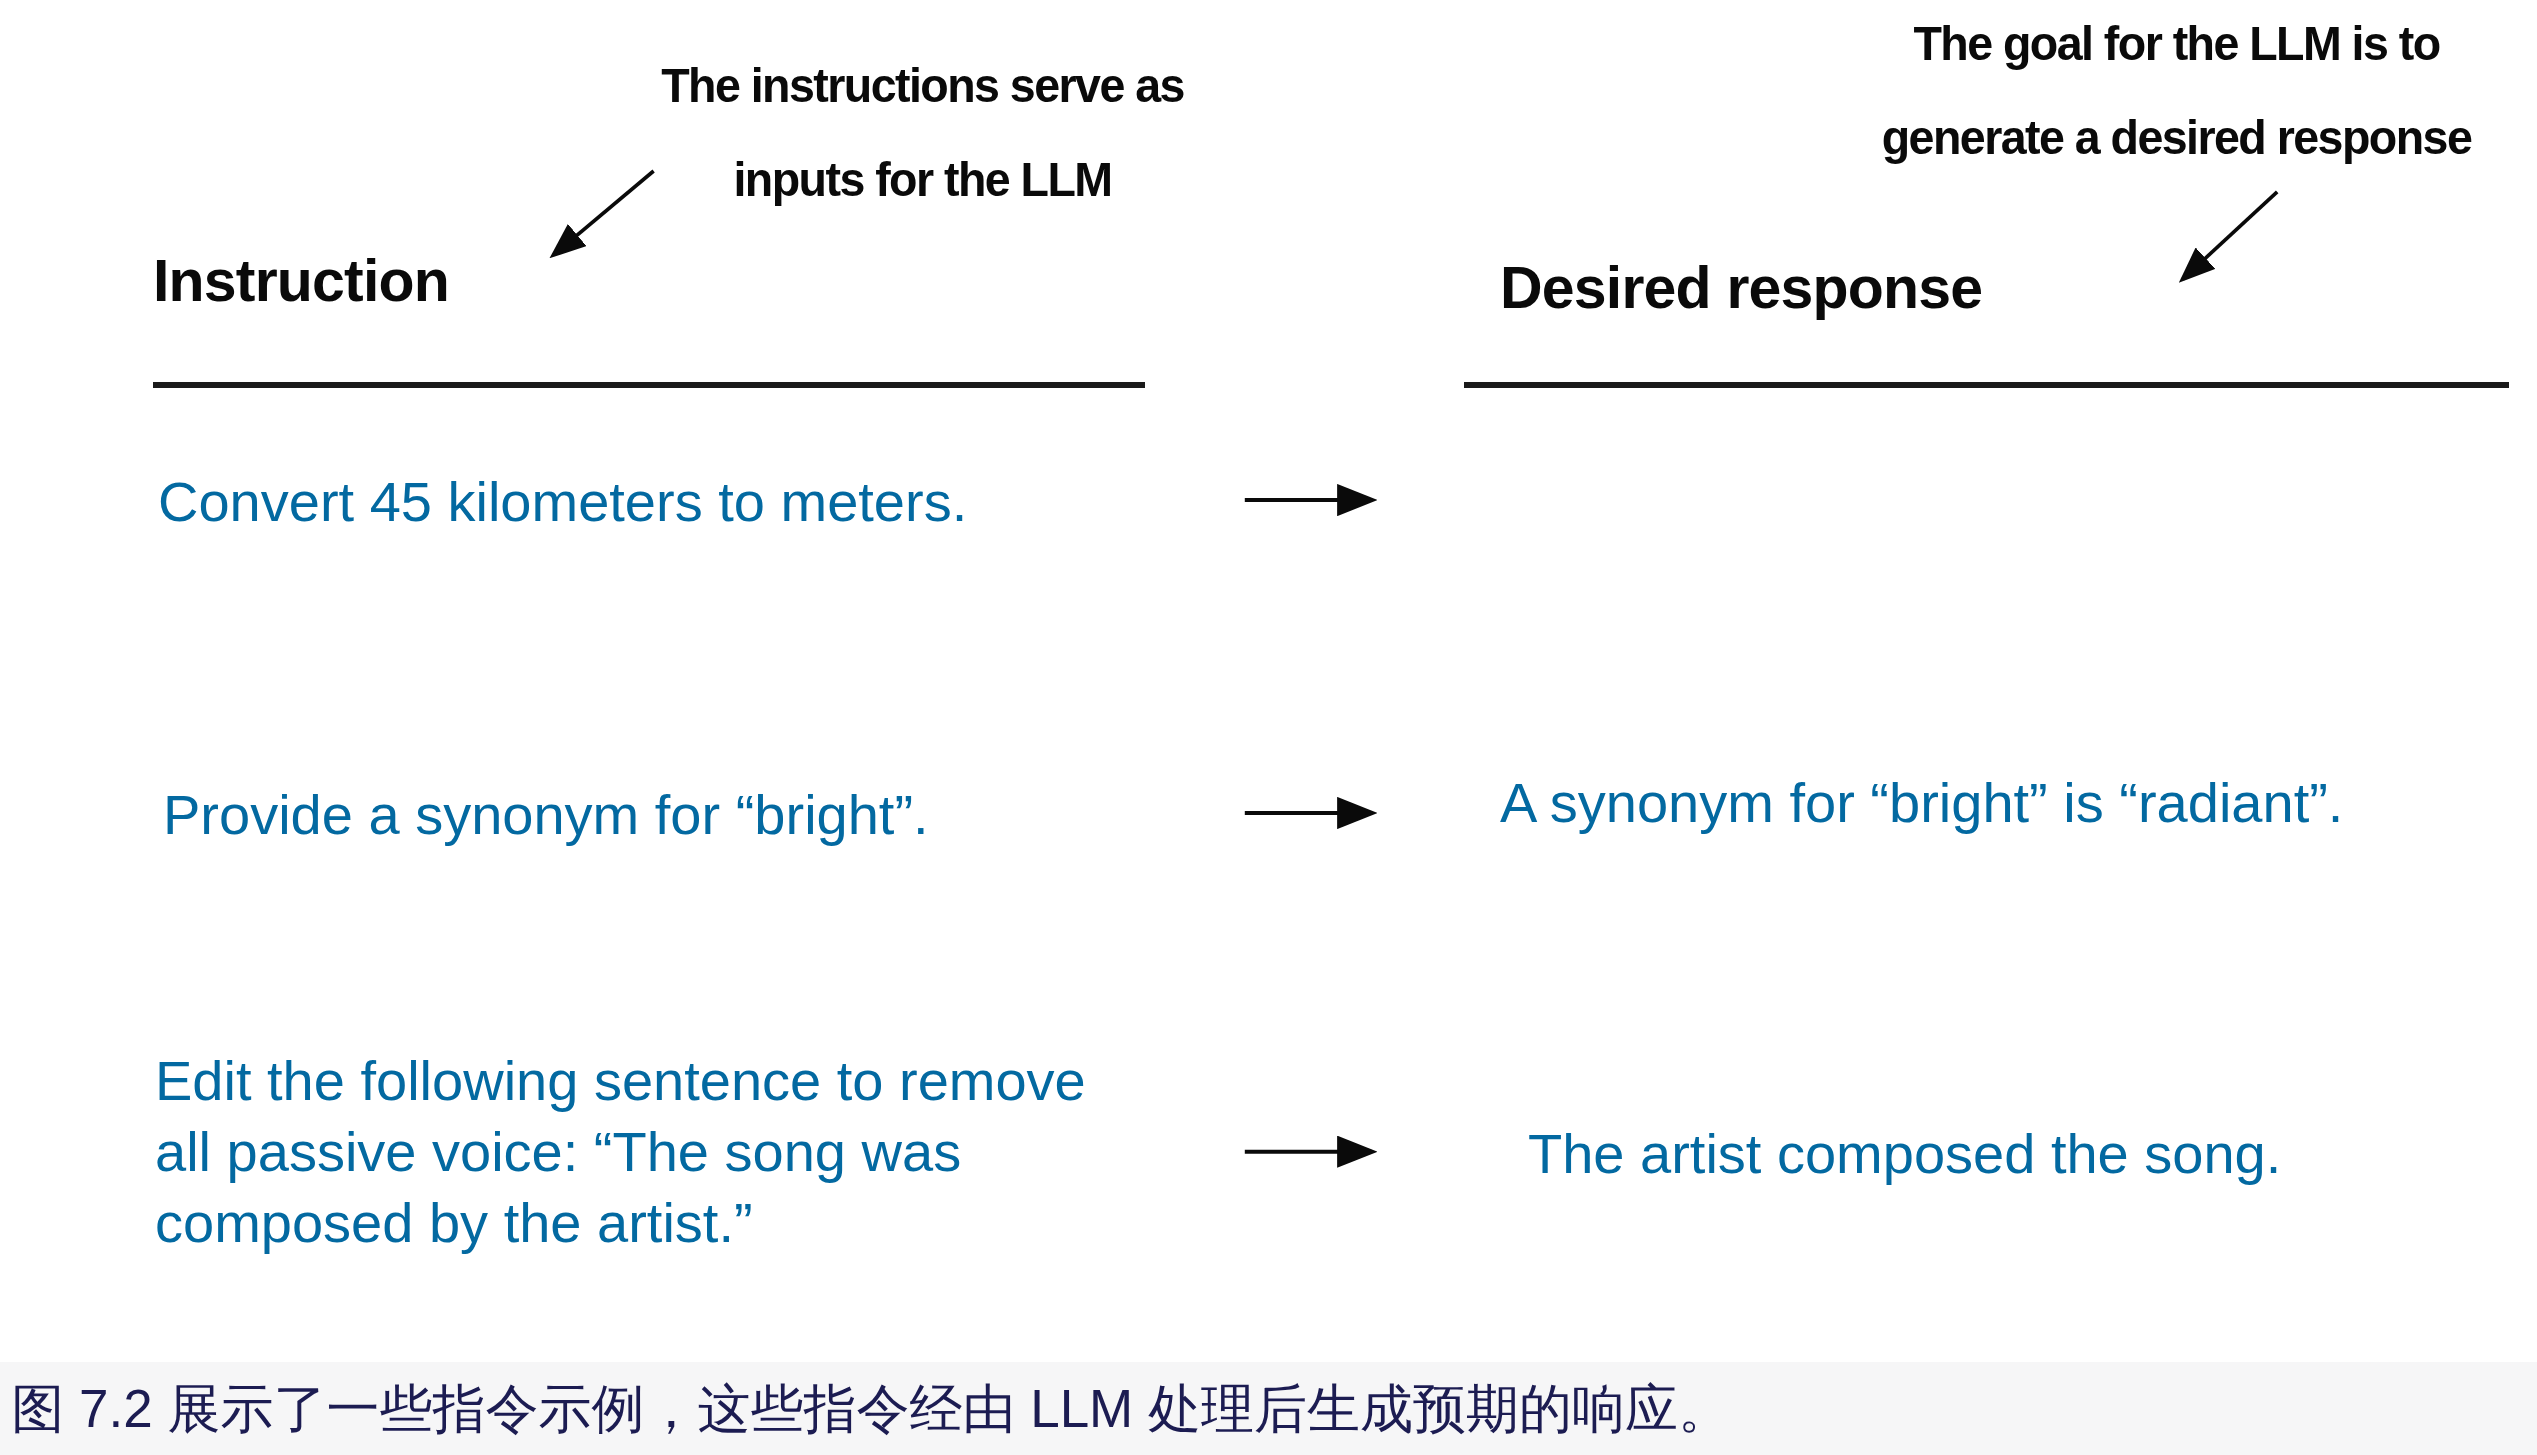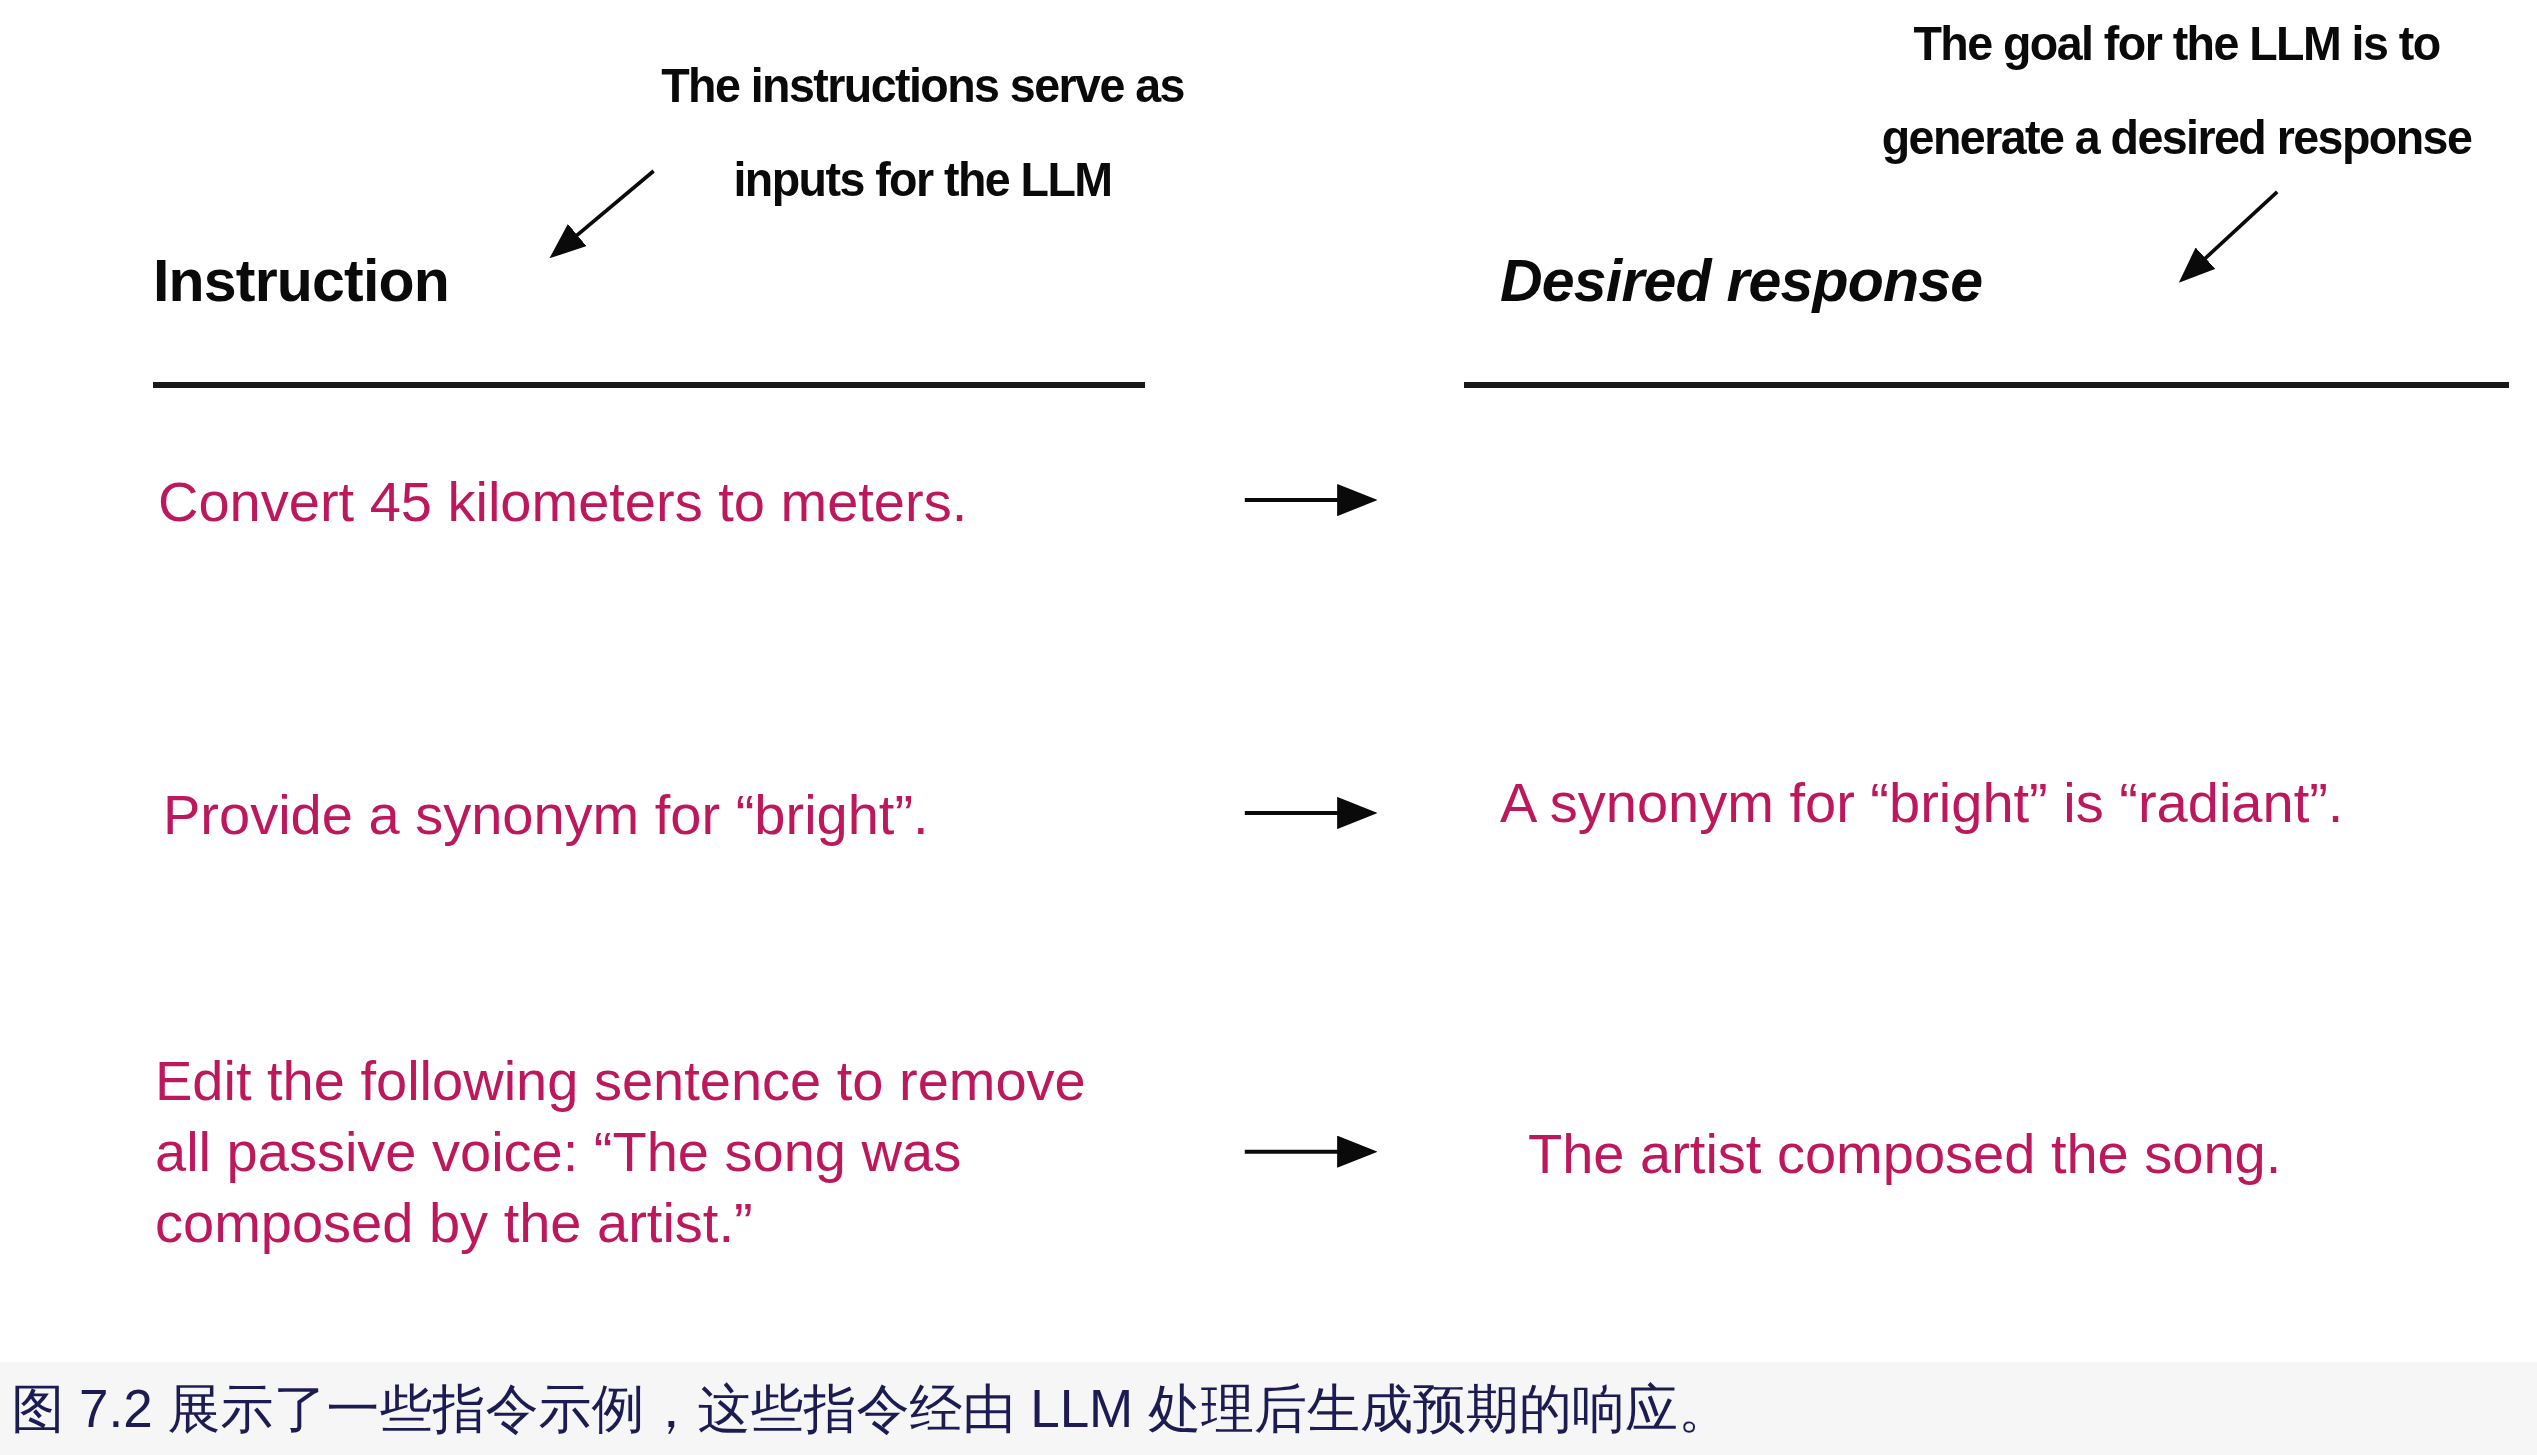--- a/index.html
+++ b/index.html
@@ -38,21 +38,21 @@
   }
 
   .divider {
     height: 5.6px;
     background: #1a1a1a;
   }
 
   .cell-text {
     font-size: 56px;
     line-height: 71px;
-    color: #be185d;
+    color: #0369a1;
     white-space: nowrap;
   }
   .cell-text.wrap {
     white-space: normal;
     width: 936px;
   }
 
   .caption-strip {
     left: 0;
     top: 1362px;
@@ -96,21 +96,21 @@
     <line x1="1543" y1="1428" x2="1700" y2="1428" stroke="#0a0a0a" stroke-width="5" marker-end="url(#head)"></line>
   </svg>
 
   <div class="abs annotation" style="left:565px; top:58px; width:715px;">The instructions serve as</div>
   <div class="abs annotation" style="left:565px; top:152px; width:715px;">inputs for the LLM</div>
 
   <div class="abs annotation" style="left:1815px; top:16px; width:723px;">The goal for the LLM is to</div>
   <div class="abs annotation" style="left:1815px; top:110px; width:723px;">generate a desired response</div>
 
   <div class="abs col-header" style="left:153px; top:247px;">Instruction</div>
-  <div class="abs col-header" style="left:1500px; top:247px;font-style:italic;">Desired response</div>
+  <div class="abs col-header" style="left:1500px; top:254px;">Desired response</div>
 
   <div class="abs divider" style="left:153px; top:382px; width:992px;"></div>
   <div class="abs divider" style="left:1464px; top:382px; width:1045px;"></div>
 
   <div class="abs cell-text" style="left:158px; top:466px;">Convert 45 kilometers to meters.</div>
 
   <div class="abs cell-text" style="left:163px; top:779px;">Provide a synonym for “bright”.</div>
   <div class="abs cell-text" style="left:1500px; top:743px;margin-top:24px;">A synonym for “bright” is “radiant”.</div>
 
   <div class="abs cell-text wrap" style="left:155px; top:1045px;">Edit the following sentence to remove all passive voice: “The song was composed by the artist.”</div>

